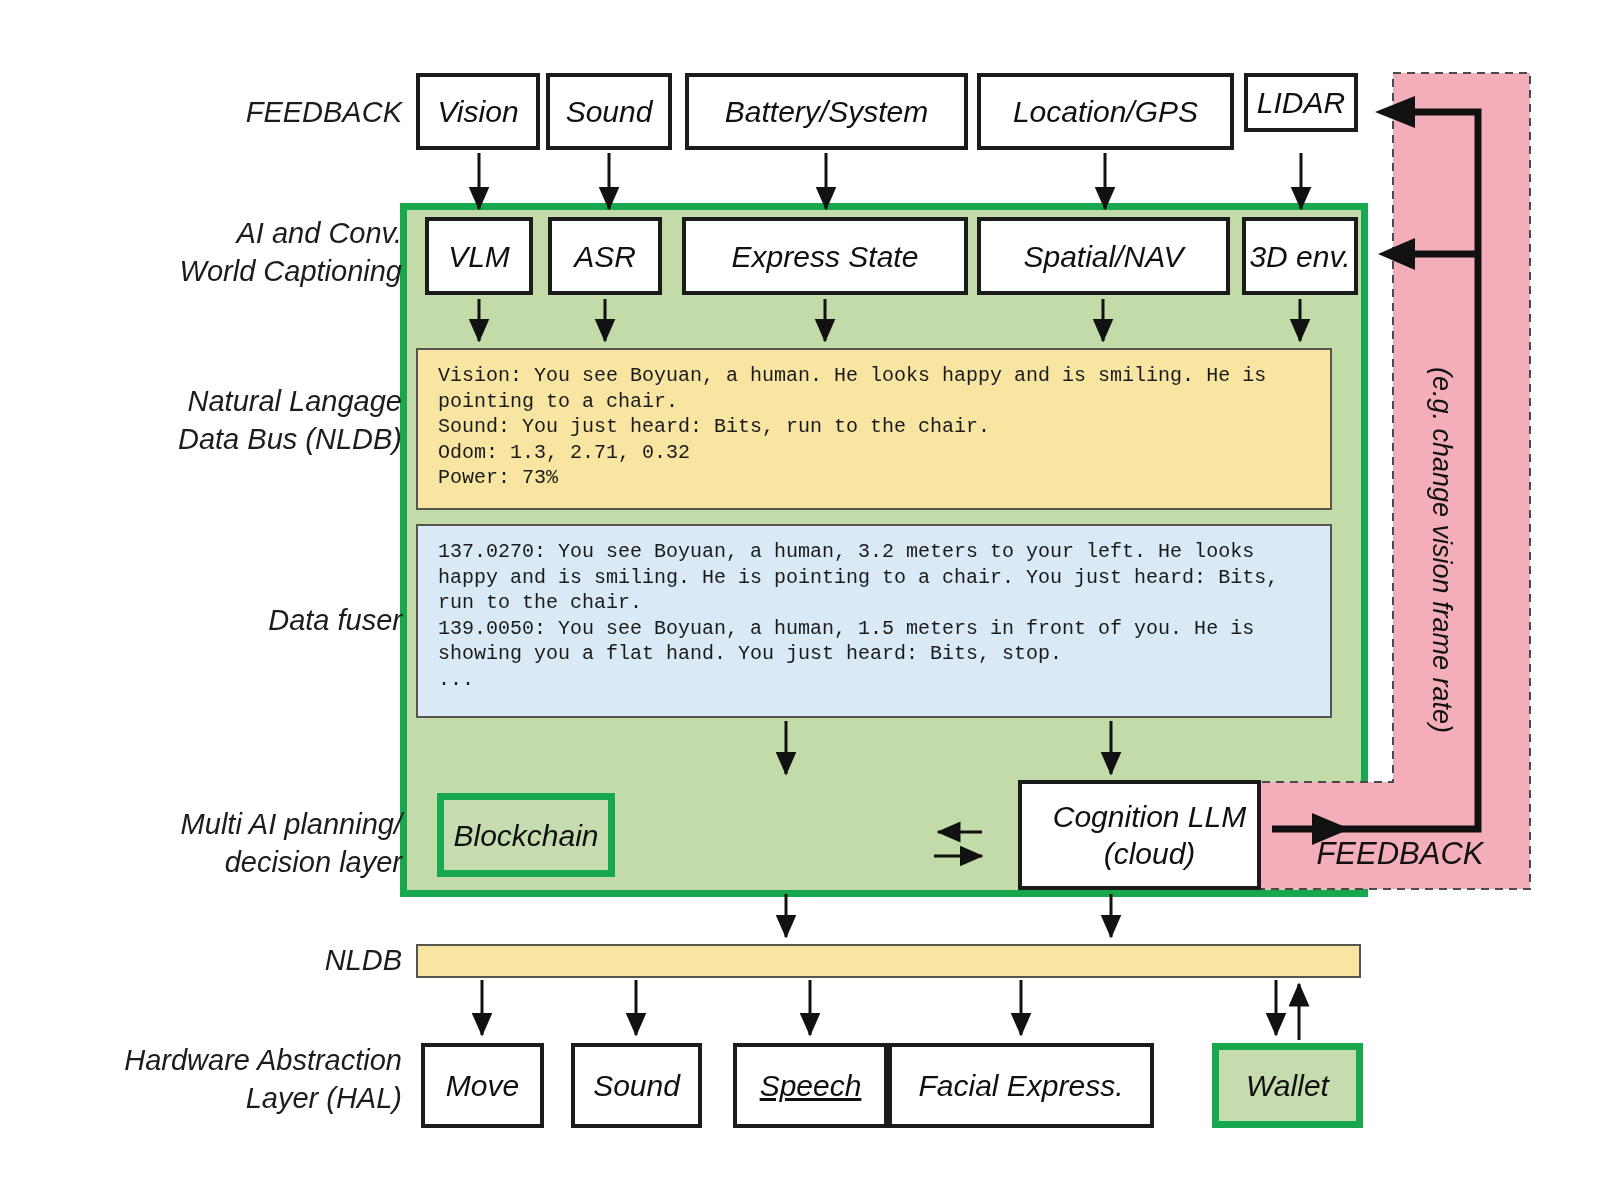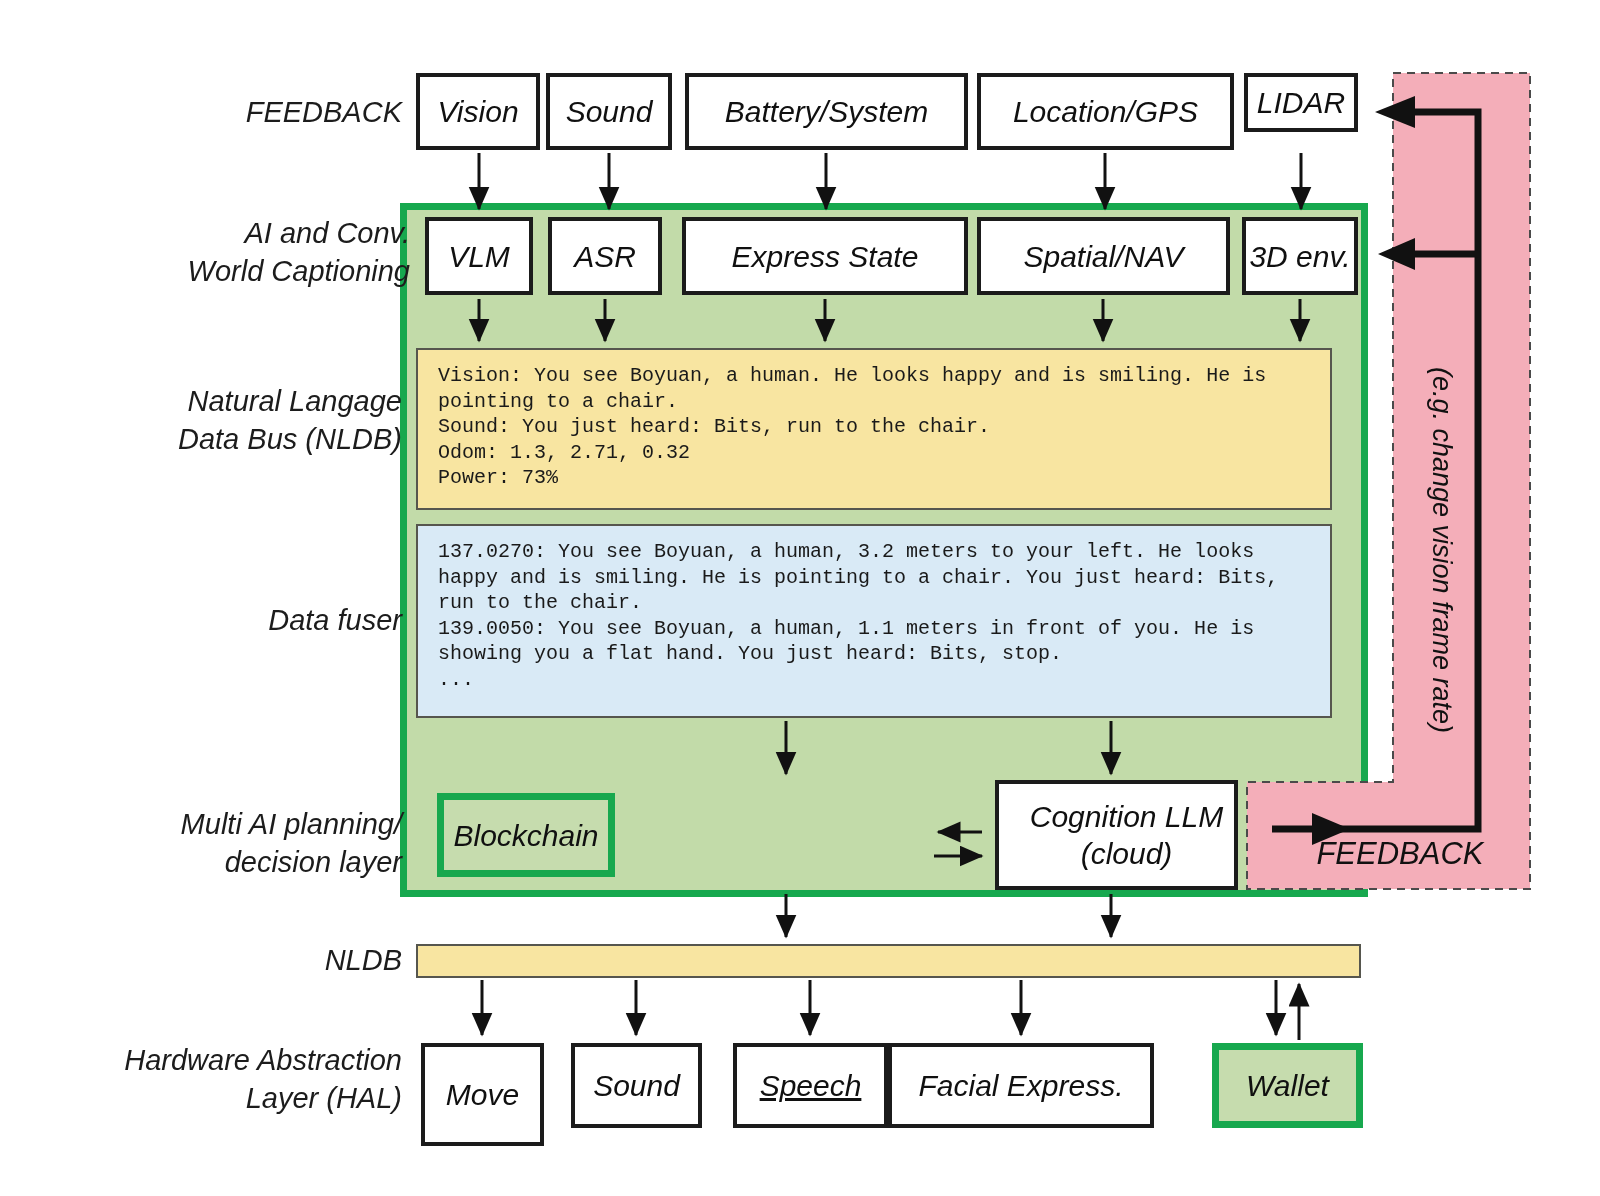--- a/index.html
+++ b/index.html
@@ -60,21 +60,21 @@
 
   <div id="green-container"></div>
 
   <svg width="1600" height="1196">
     <path d="M1393,73 L1530,73 L1530,889 L1247,889 L1247,782 L1393,782 Z" fill="#f4aeb9" stroke="#4a4a4a" stroke-width="2" stroke-dasharray="8 6"></path>
   </svg>
 
   <div class="side-lbl" style="left:72px;top:93px;">
     <span>FEEDBACK</span>
   </div>
-  <div class="side-lbl" style="left:80px;top:214px;">
+  <div class="side-lbl" style="left:72px;top:214px;">
     <div>AI and Conv.</div>
     <div>World Captioning</div>
   </div>
   <div class="side-lbl" style="left:72px;top:382px;">
     <div>Natural Langage</div>
     <div>Data Bus (NLDB)</div>
   </div>
   <div class="side-lbl" style="left:72px;top:601px;">
     <span>Data fuser</span>
   </div>
@@ -124,35 +124,35 @@
 
   <div id="nldb-panel" class="panel" style="left:416px;top:348px;width:916px;height:162px;">Vision: You see Boyuan, a human. He looks happy and is smiling. He is
 pointing to a chair.
 Sound: You just heard: Bits, run to the chair.
 Odom: 1.3, 2.71, 0.32
 Power: 73%</div>
 
   <div id="fuser-panel" class="panel" style="left:416px;top:524px;width:916px;height:194px;">137.0270: You see Boyuan, a human, 3.2 meters to your left. He looks
 happy and is smiling. He is pointing to a chair. You just heard: Bits,
 run to the chair.
-139.0050: You see Boyuan, a human, 1.1 meters in front of you. He is
+139.0050: You see Boyuan, a human, 1.5 meters in front of you. He is
 showing you a flat hand. You just heard: Bits, stop.
 ...</div>
 
   <div class="box gbox" style="left:437px;top:793px;width:178px;height:84px;">
     <span>Blockchain</span>
   </div>
-  <div class="box" style="left:995px;top:780px;width:243px;height:110px;padding-left:20px;">
+  <div class="box" style="left:1018px;top:780px;width:243px;height:110px;padding-left:20px;">
     <span>Cognition LLM</span>
     <span>(cloud)</span>
   </div>
 
   <div id="nldb-bar"></div>
 
-  <div class="box" style="left:421px;top:1043px;width:123px;height:103px;">
+  <div class="box" style="left:421px;top:1043px;width:123px;height:85px;">
     <span>Move</span>
   </div>
   <div class="box" style="left:571px;top:1043px;width:131px;height:85px;">
     <span>Sound</span>
   </div>
   <div class="box" style="left:733px;top:1043px;width:155px;height:85px;text-decoration:underline;">
     <span>Speech</span>
   </div>
   <div class="box" style="left:888px;top:1043px;width:266px;height:85px;">
     <span>Facial Express.</span>

